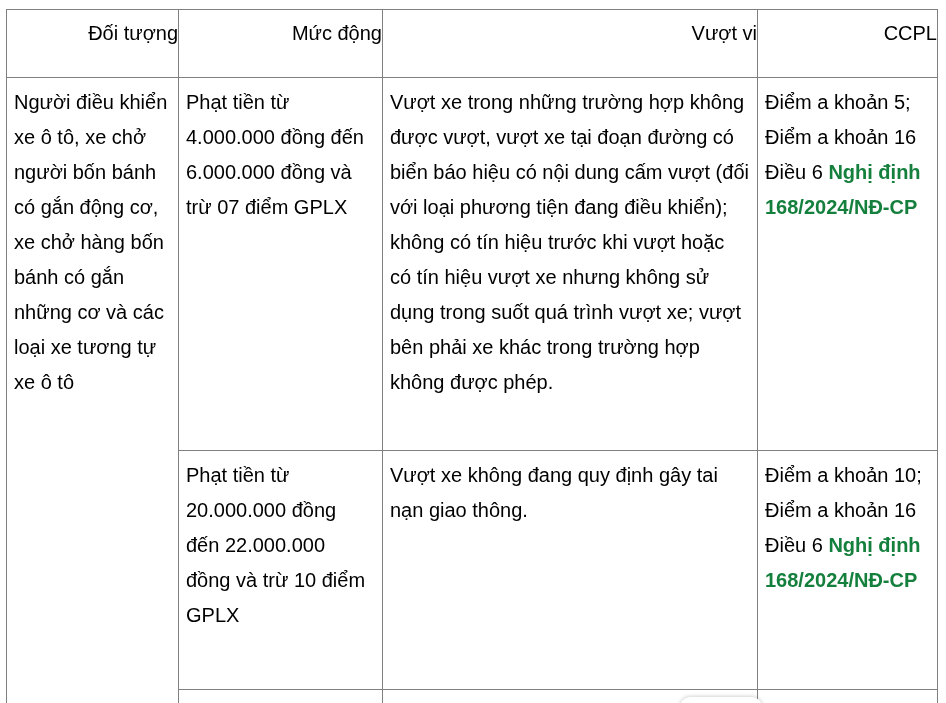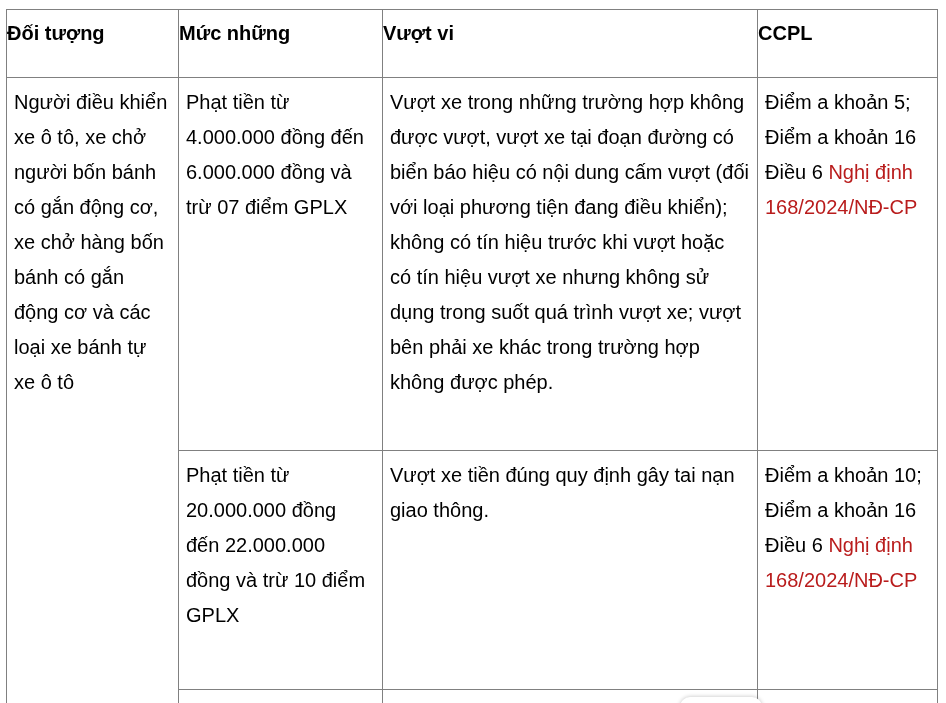--- a/index.html
+++ b/index.html
@@ -25,39 +25,39 @@
     }
     table.penalty-table th,
     table.penalty-table td {
       border: 1px solid #808080;
       vertical-align: top;
       font-size: 20px;
       line-height: 35px;
       padding: 0;
     }
     table.penalty-table th {
-      font-weight: bold;
-      text-align: left;
+      font-weight: normal;
+      text-align: right;
       height: 61px;
       padding-top: 6px;
       line-height: 35px;
     }
     .cell-inner {
       padding: 7px 7px 0 7px;
     }
     col.c1 { width: 172px; }
     col.c2 { width: 204px; }
     col.c3 { width: 375px; }
     col.c4 { width: 180px; }
     tr.row-1 td { height: 372px; }
     tr.row-2 td { height: 238px; }
     tr.row-3 td { height: 40px; }
     .law-link {
-      color: #b91c1c;
-      font-weight: normal;
+      color: #15803d;
+      font-weight: bold;
       text-decoration: none;
     }
     .floating-widget {
       position: absolute;
       left: 680px;
       top: 697px;
       width: 82px;
       height: 20px;
       background: #ffffff;
       border-radius: 10px;
@@ -70,46 +70,46 @@
 <table class="penalty-table">
   <colgroup>
     <col class="c1">
       <col class="c2">
       <col class="c3">
       <col class="c4">
   </colgroup>
   <thead>
     <tr>
       <th>Đối tượng</th>
-      <th>Mức những</th>
+      <th>Mức động</th>
       <th>Vượt vi</th>
       <th>CCPL</th>
     </tr>
   </thead>
   <tbody>
     <tr class="row-1">
       <td rowspan="3">
-        <div class="cell-inner">Người điều khiển xe ô tô, xe chở người bốn bánh có gắn động cơ, xe chở hàng bốn bánh có gắn động cơ và các loại xe bánh tự xe ô tô</div>
+        <div class="cell-inner">Người điều khiển xe ô tô, xe chở người bốn bánh có gắn động cơ, xe chở hàng bốn bánh có gắn những cơ và các loại xe tương tự xe ô tô</div>
       </td>
       <td>
         <div class="cell-inner">Phạt tiền từ 4.000.000 đồng đến 6.000.000 đồng và trừ 07 điểm GPLX</div>
       </td>
       <td>
         <div class="cell-inner">Vượt xe trong những trường hợp không được vượt, vượt xe tại đoạn đường có biển báo hiệu có nội dung cấm vượt (đối với loại phương tiện đang điều khiển); không có tín hiệu trước khi vượt hoặc có tín hiệu vượt xe nhưng không sử dụng trong suốt quá trình vượt xe; vượt bên phải xe khác trong trường hợp không được phép.</div>
       </td>
       <td>
         <div class="cell-inner"><span>Điểm a khoản 5; Điểm a khoản 16 Điều 6 </span><a class="law-link">Nghị định 168/2024/NĐ-CP</a></div>
       </td>
     </tr>
     <tr class="row-2">
       <td>
         <div class="cell-inner">Phạt tiền từ 20.000.000 đồng đến 22.000.000 đồng và trừ 10 điểm GPLX</div>
       </td>
       <td>
-        <div class="cell-inner">Vượt xe tiền đúng quy định gây tai nạn giao thông.</div>
+        <div class="cell-inner">Vượt xe không đang quy định gây tai nạn giao thông.</div>
       </td>
       <td>
         <div class="cell-inner"><span>Điểm a khoản 10; Điểm a khoản 16 Điều 6 </span><a class="law-link">Nghị định 168/2024/NĐ-CP</a></div>
       </td>
     </tr>
     <tr class="row-3">
       <td></td>
       <td></td>
       <td></td>
     </tr>

